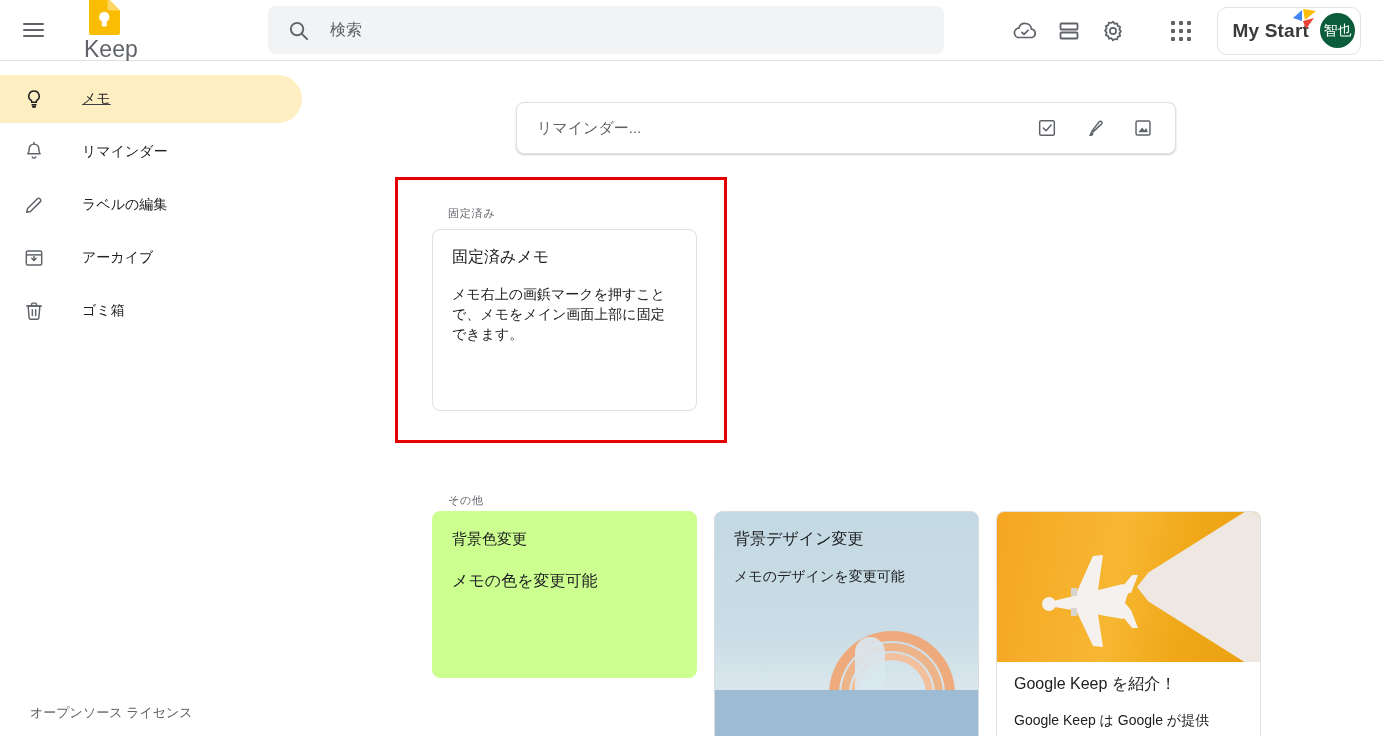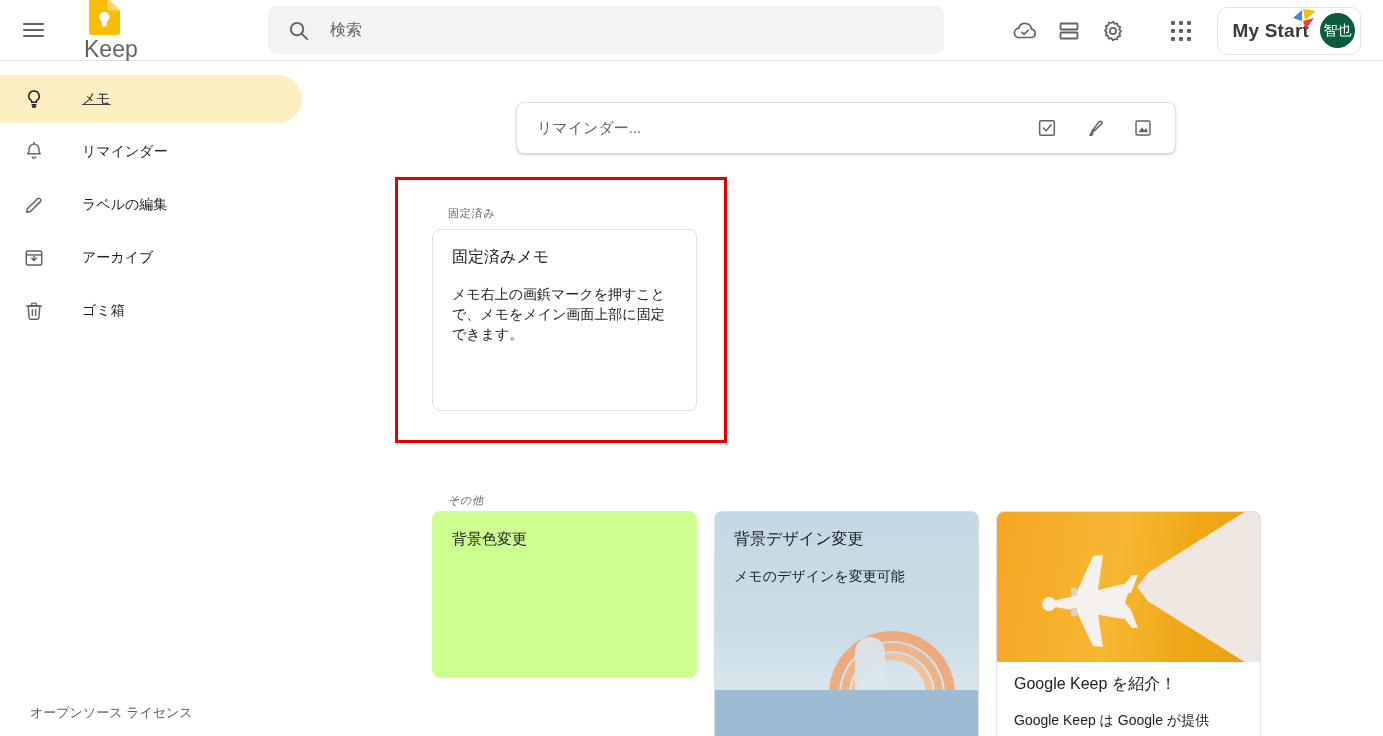--- a/index.html
+++ b/index.html
@@ -150,21 +150,21 @@
     overflow: hidden;
   }
   .note-title { font-size: 16px; color: #202124; line-height: 1.3; }
   .note-body { font-size: 14px; color: #202124; line-height: 1.45; margin-top: 16px; white-space: pre-wrap; }
 
   #pinned-note {
     left: 130px; top: 168px; width: 265px; height: 182px;
     padding: 17px 19px 17px 19px;
   }
 
-  .other-label { position: absolute; left: 146px; top: 432px; font-style: italic; }
+  .other-label { position: absolute; left: 146px; top: 432px; }
 
   
   #note-color {
     left: 130px; top: 450px; width: 265px; height: 167px;
     background: #ccff90; border-color: #ccff90;
     padding: 17px 19px;
   }
   #note-color .note-title { font-size: 15px; }
   #note-color .note-body { font-size: 16px; margin-top: 20px; }
 
@@ -408,20 +408,21 @@
       <div class="note-title">固定済みメモ</div>
       <div class="note-body">メモ右上の画鋲マークを押すことで、メモをメイン画面上部に固定できます。</div>
     </div>
 
     <div class="annot-box"></div>
 
     <div class="section-label other-label">その他</div>
 
     <div class="note-card" id="note-color">
       <div class="note-title">背景色変更</div>
+      <div class="note-body">メモの色を変更可能</div>
     </div>
 
     <div class="note-card" id="note-design">
       <div class="design-art">
         <div class="rainbow"></div>
         <div class="rainbow2"></div>
         <div class="rainbow3"></div>
         <div class="pillar"></div>
         <div class="sea"></div>
       </div>

